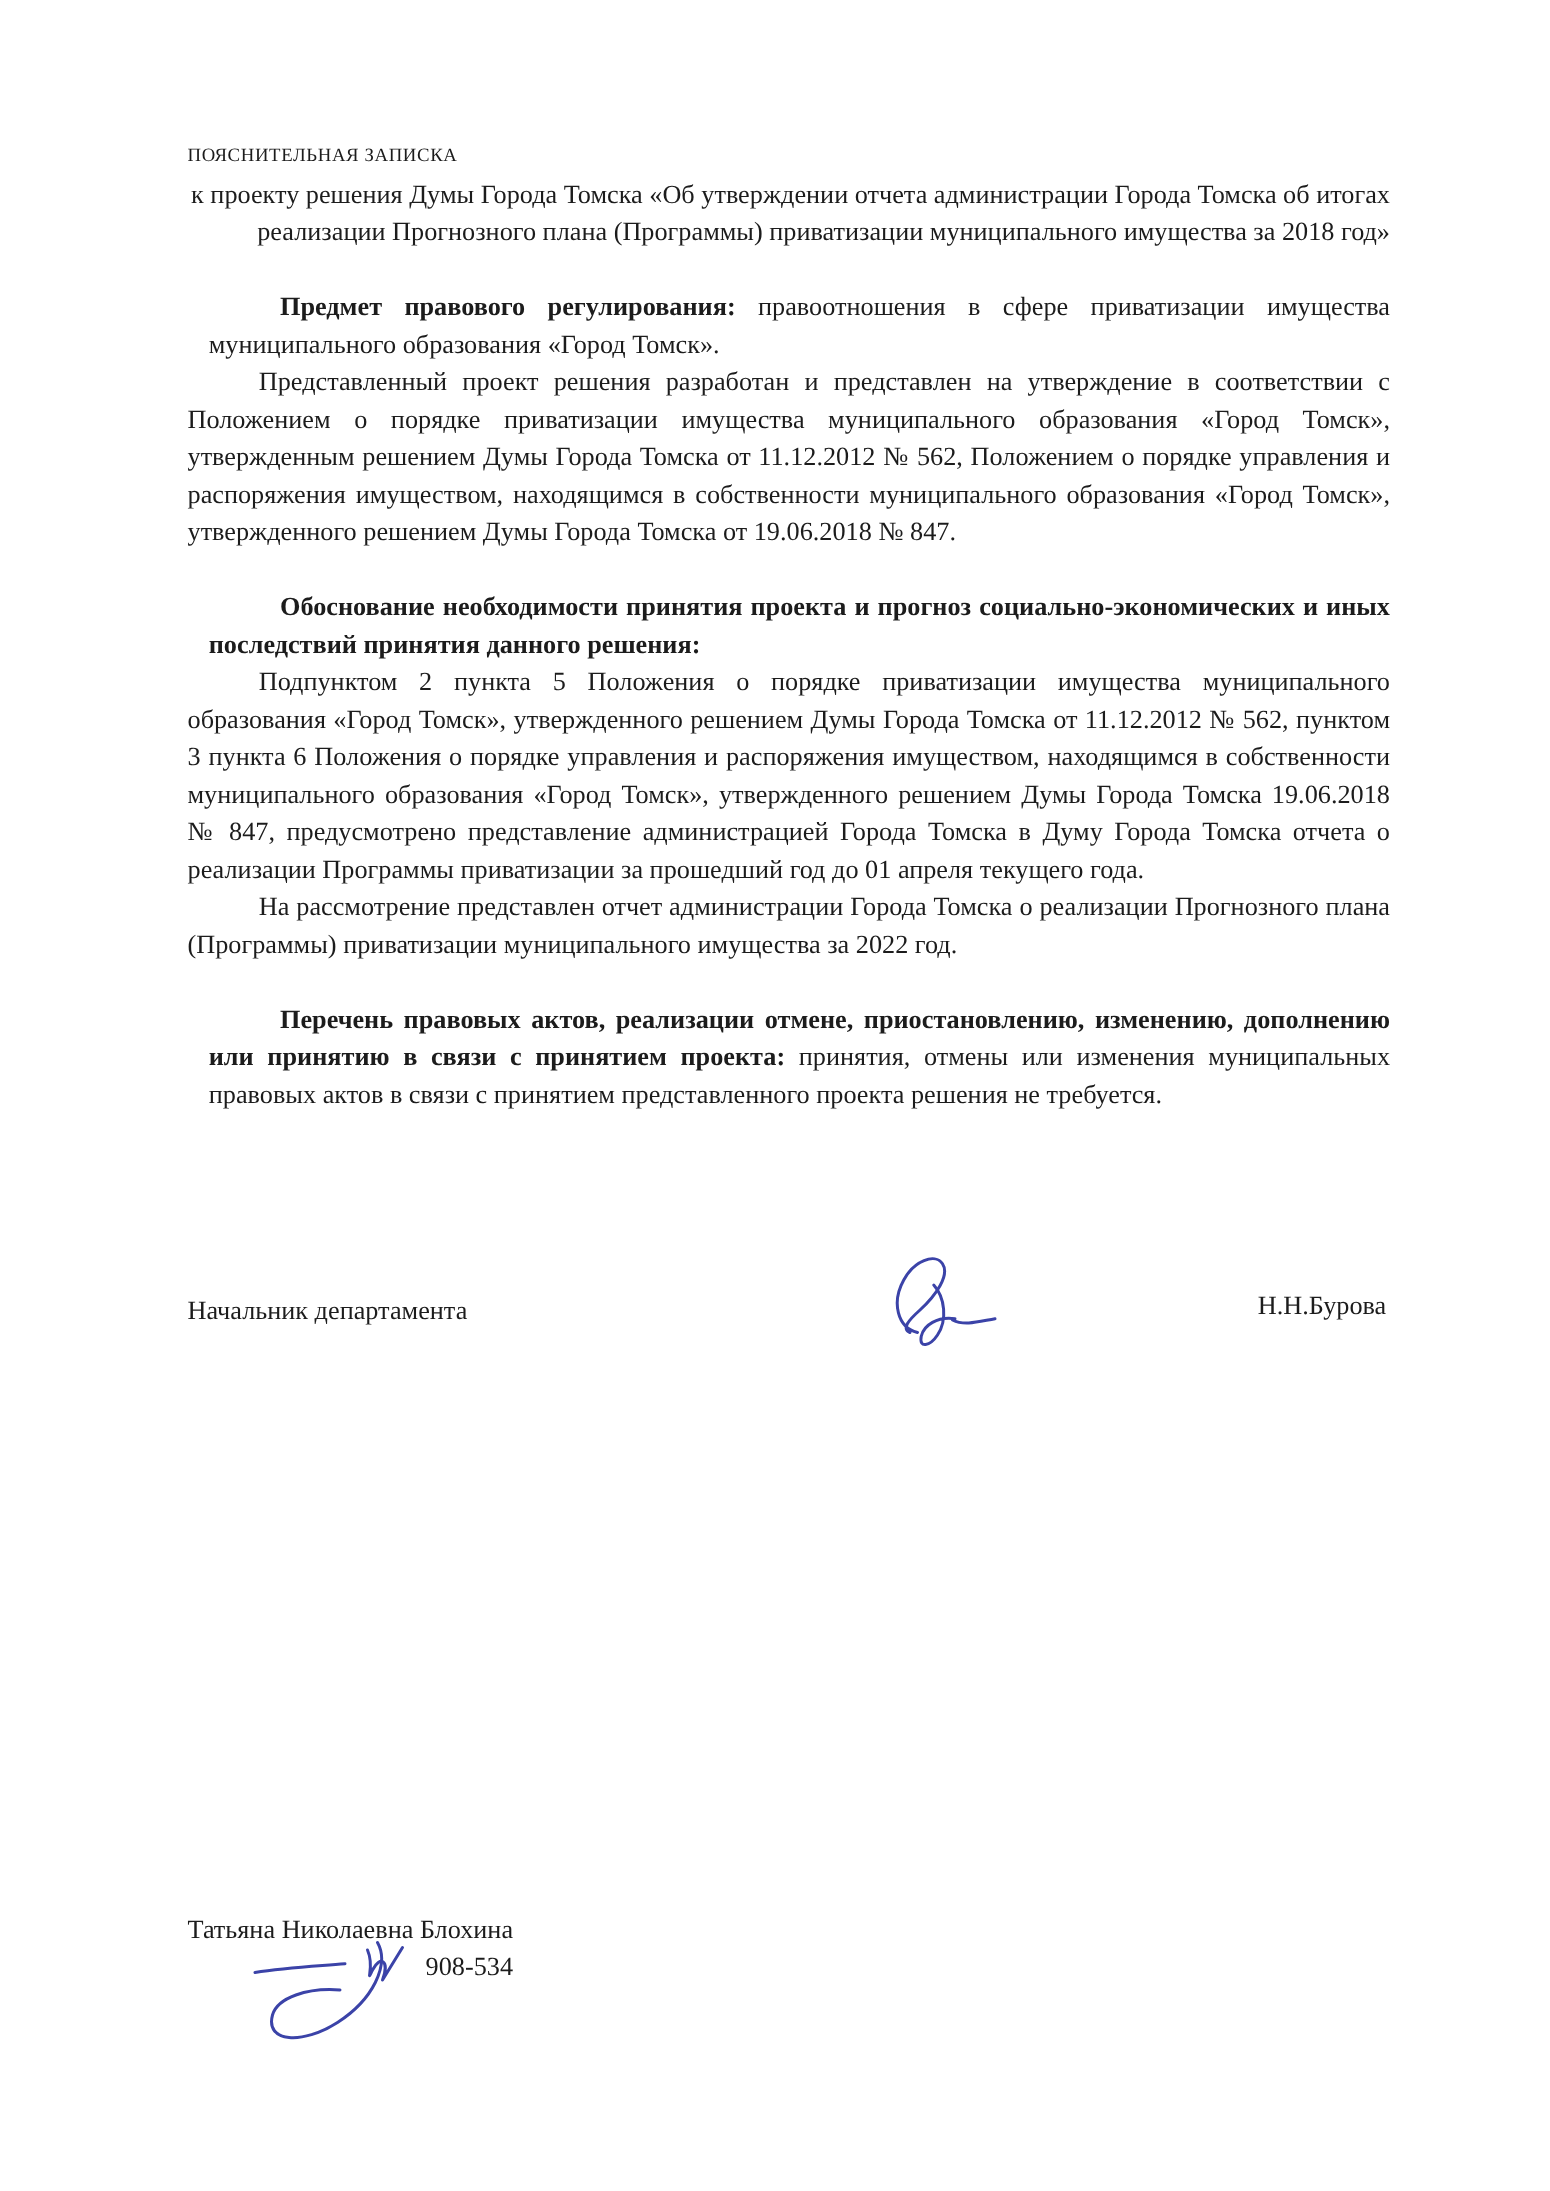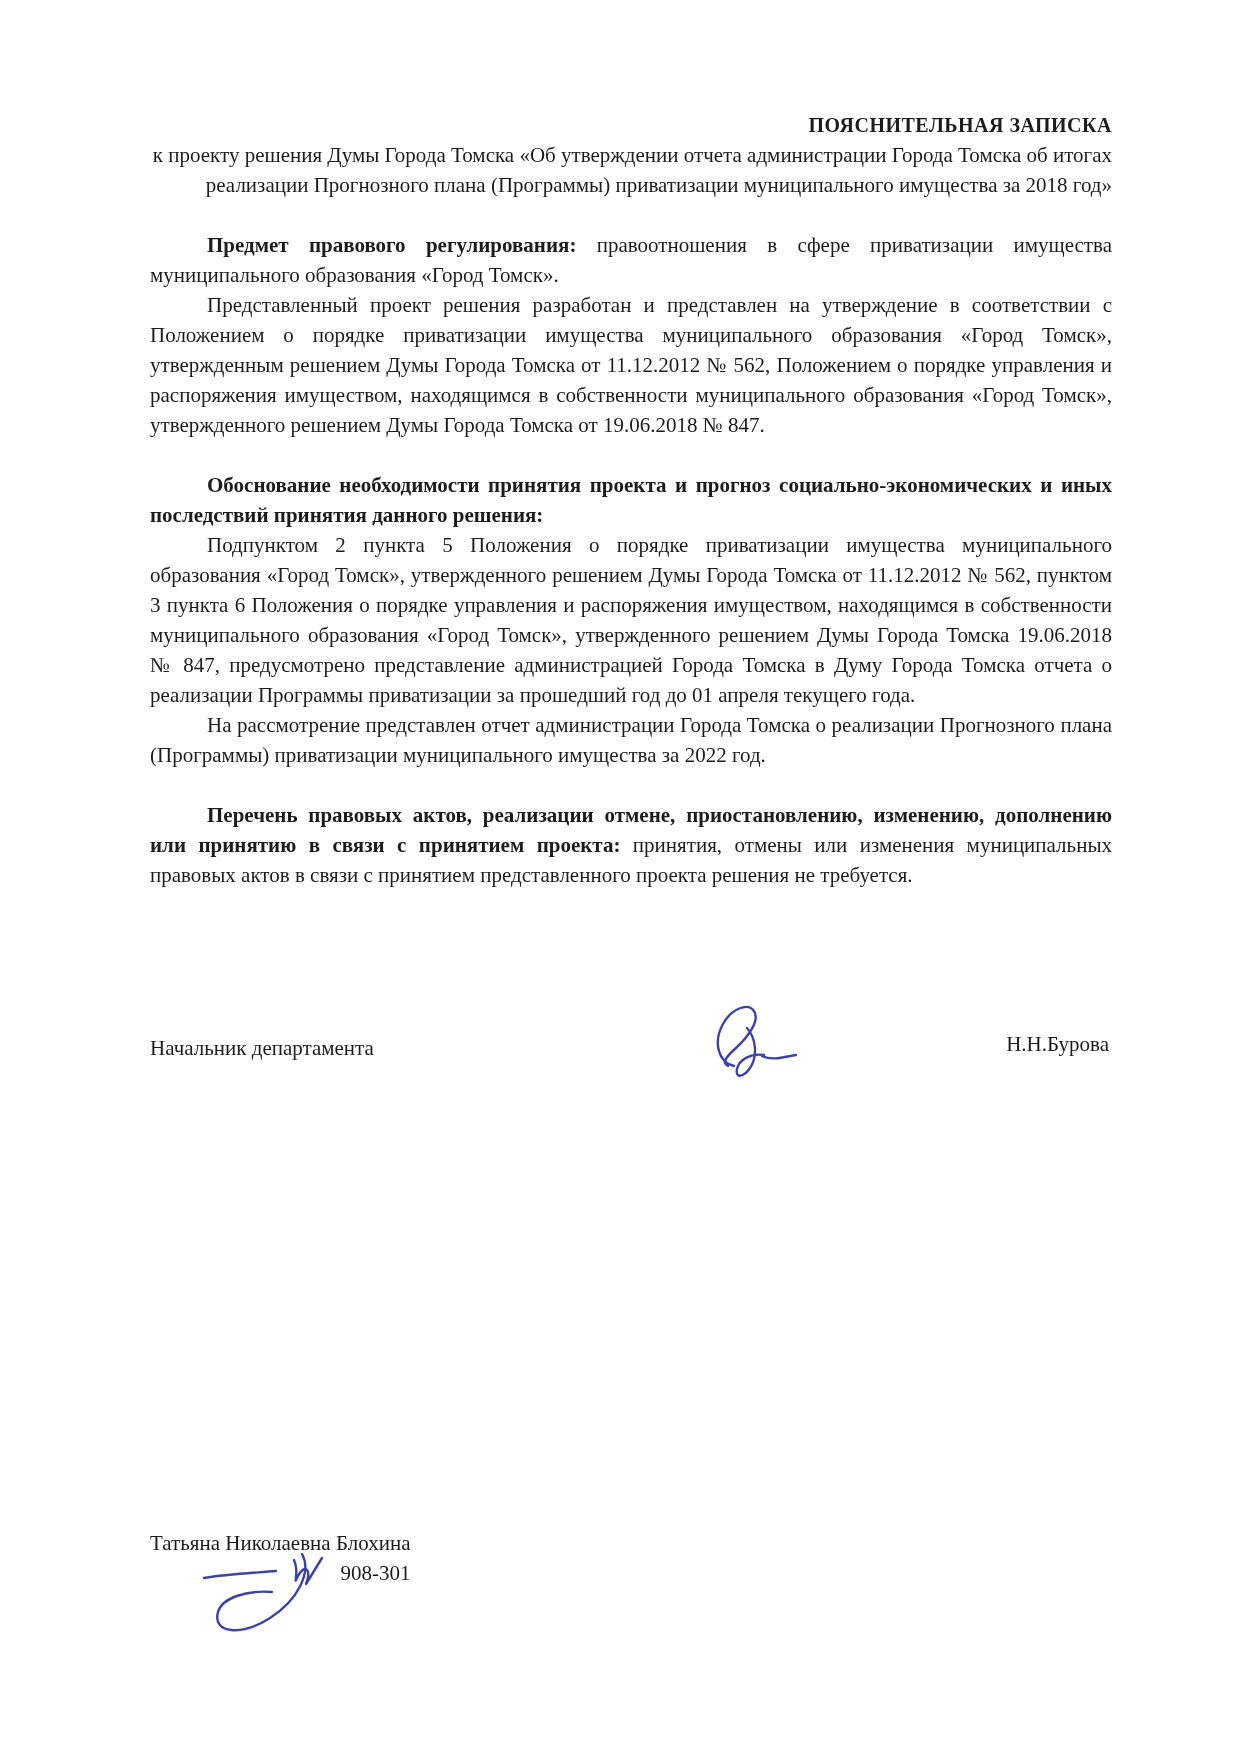--- a/index.html
+++ b/index.html
@@ -14,40 +14,40 @@
     overflow: hidden;
   }
   .content {
     position: absolute;
     left: 150px;
     top: 110px;
     width: 962px;
   }
   .doc-title {
     margin: 0;
-    text-align: right;
-    font-size: 20px;
-    font-weight: bold;
+    text-align: left;
+    font-size: 15px;
+    font-weight: normal;
     line-height: 30px;
     letter-spacing: 0.5px;
   }
   .doc-subtitle {
     margin: 0;
     text-align: right;
     font-size: 21px;
     line-height: 30px;
   }
   .para {
     margin: 0;
     font-size: 21px;
     line-height: 30px;
     text-align: justify;
     text-indent: 57px;
   }
-  .gap-before { margin-top: 30px; }
+  .gap-before { margin-top: 30px; margin-left: 17px; }
   .sign-row {
     position: relative;
     margin-top: 118px;
     height: 80px;
     font-size: 21px;
   }
   .sign-position { position: absolute; left: 0; top: 28px; }
   .sign-name { position: absolute; right: 3px; top: 24px; }
   .sign-svg { position: absolute; left: 540px; top: -8px; }
   .footer {
@@ -90,20 +90,20 @@
         <path class="ink" d="M 57 28 C 66 38, 68 56, 60 68 C 54 77, 45 79, 47 69 C 49 60, 60 53, 74 55" stroke="#3b43a8"></path>
         <path class="ink" d="M 72 56 C 82 61, 94 57, 106 55" stroke="#3b43a8"></path>
       </svg>
       <span class="sign-name">Н.Н.Бурова</span>
     </div>
 
   </div>
 
   <div class="footer">
     <div>Татьяна Николаевна Блохина</div>
-    <div>908-301</div>
+    <div>908-534</div>
     <svg class="footer-sign-svg" width="170" height="110" viewBox="0 0 170 110">
       <path class="ink" d="M 2 30 C 26 26, 50 25, 74 23" stroke="#3b43a8"></path>
       <path class="ink" d="M 100 6 C 110 24, 96 52, 68 70 C 40 88, 10 86, 16 64 C 20 50, 44 42, 70 44" stroke="#3b43a8"></path>
       <path class="ink" d="M 92 12 C 98 26, 90 40, 96 28 C 102 16, 110 20, 104 36 L 120 10" stroke="#3b43a8"></path>
     </svg>
   </div>
 </div>
 
 </body></html>

